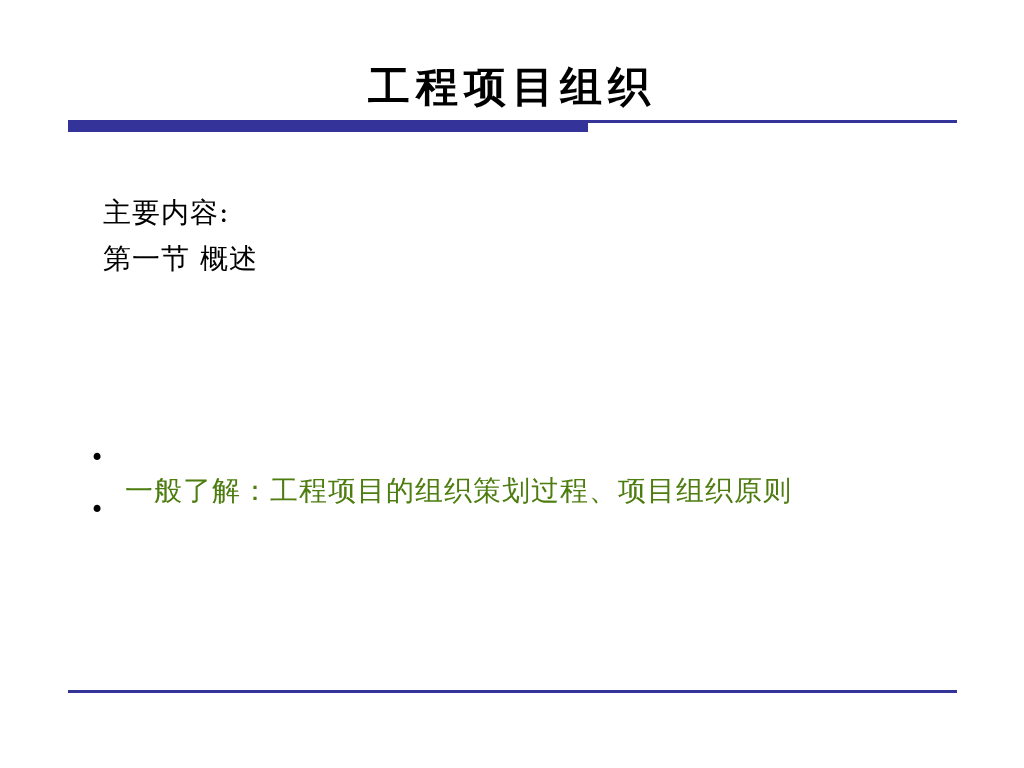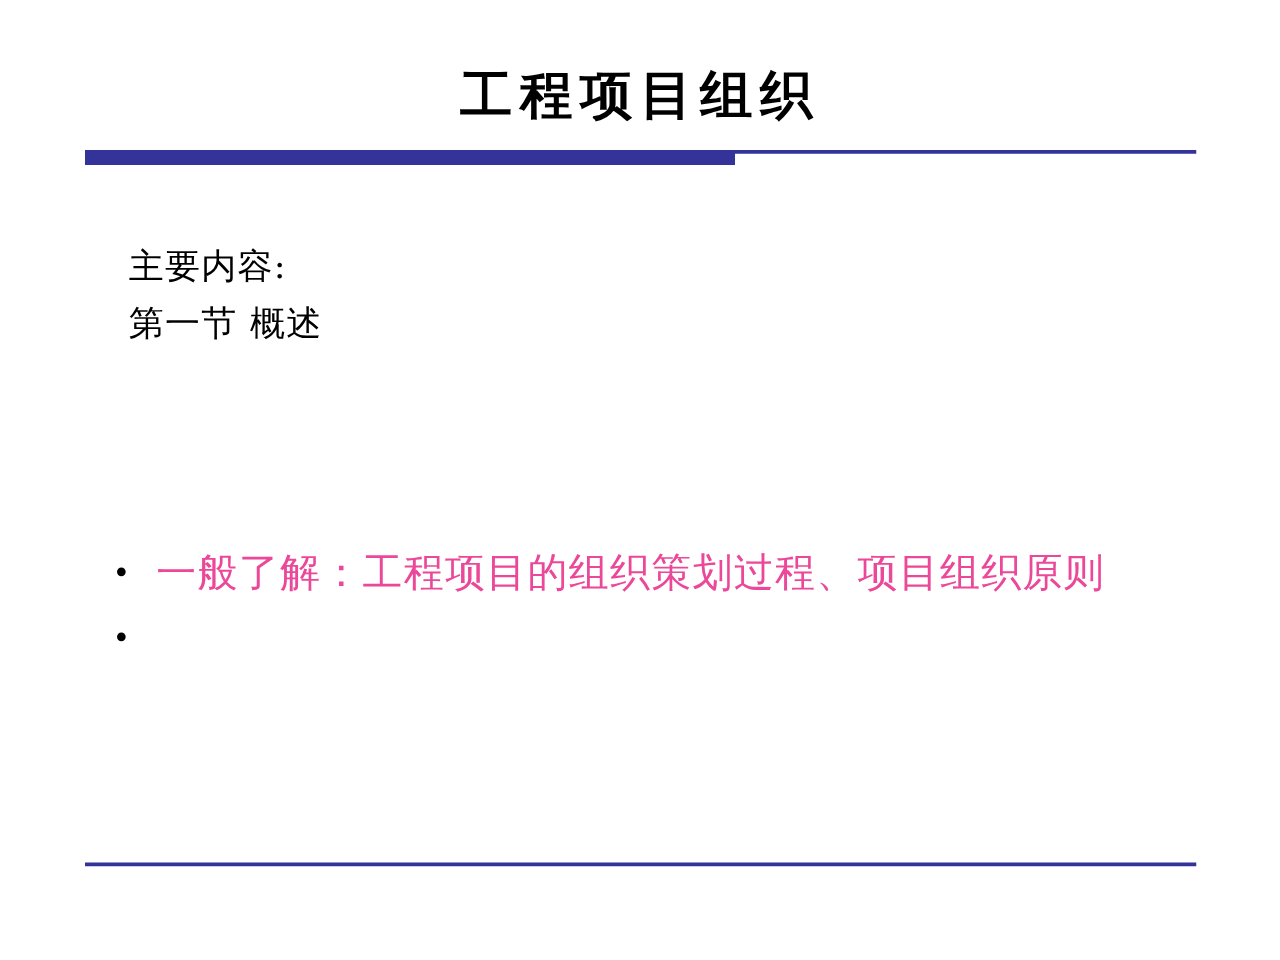--- a/index.html
+++ b/index.html
@@ -18,21 +18,21 @@
     height: 768px;
     background: #ffffff;
     overflow: hidden;
     margin: 0;
   }
 
   
   .slide-title {
     position: absolute;
     left: 0;
-    top: 51px;
+    top: 62px;
     width: 1024px;
     text-align: center;
     font-family: "DejaVu Serif", "Liberation Serif", serif;
     font-weight: 700;
     font-size: 42px;
     line-height: 50px;
     letter-spacing: 6px;
     color: #000000;
     white-space: nowrap;
   }
@@ -96,25 +96,26 @@
     font-size: 24px;
     line-height: 42px;
     color: #000000;
     text-align: left;
     padding-left: 2px;
     box-sizing: border-box;
   }
   .bullet-text {
     flex: 1 1 auto;
     font-family: "DejaVu Serif", "Liberation Serif", serif;
-    font-size: 32px;
+    font-size: 28px;
     line-height: 42px;
-    color: #ec4899;
+    color: #4d7c0f;
     white-space: nowrap;
     letter-spacing: 1px;
+    margin-top: 33px;
   }
 
   
   .footer-rule {
     position: absolute;
     left: 68px;
     top: 690px;
     width: 889px;
     height: 3px;
     background: #333399;

